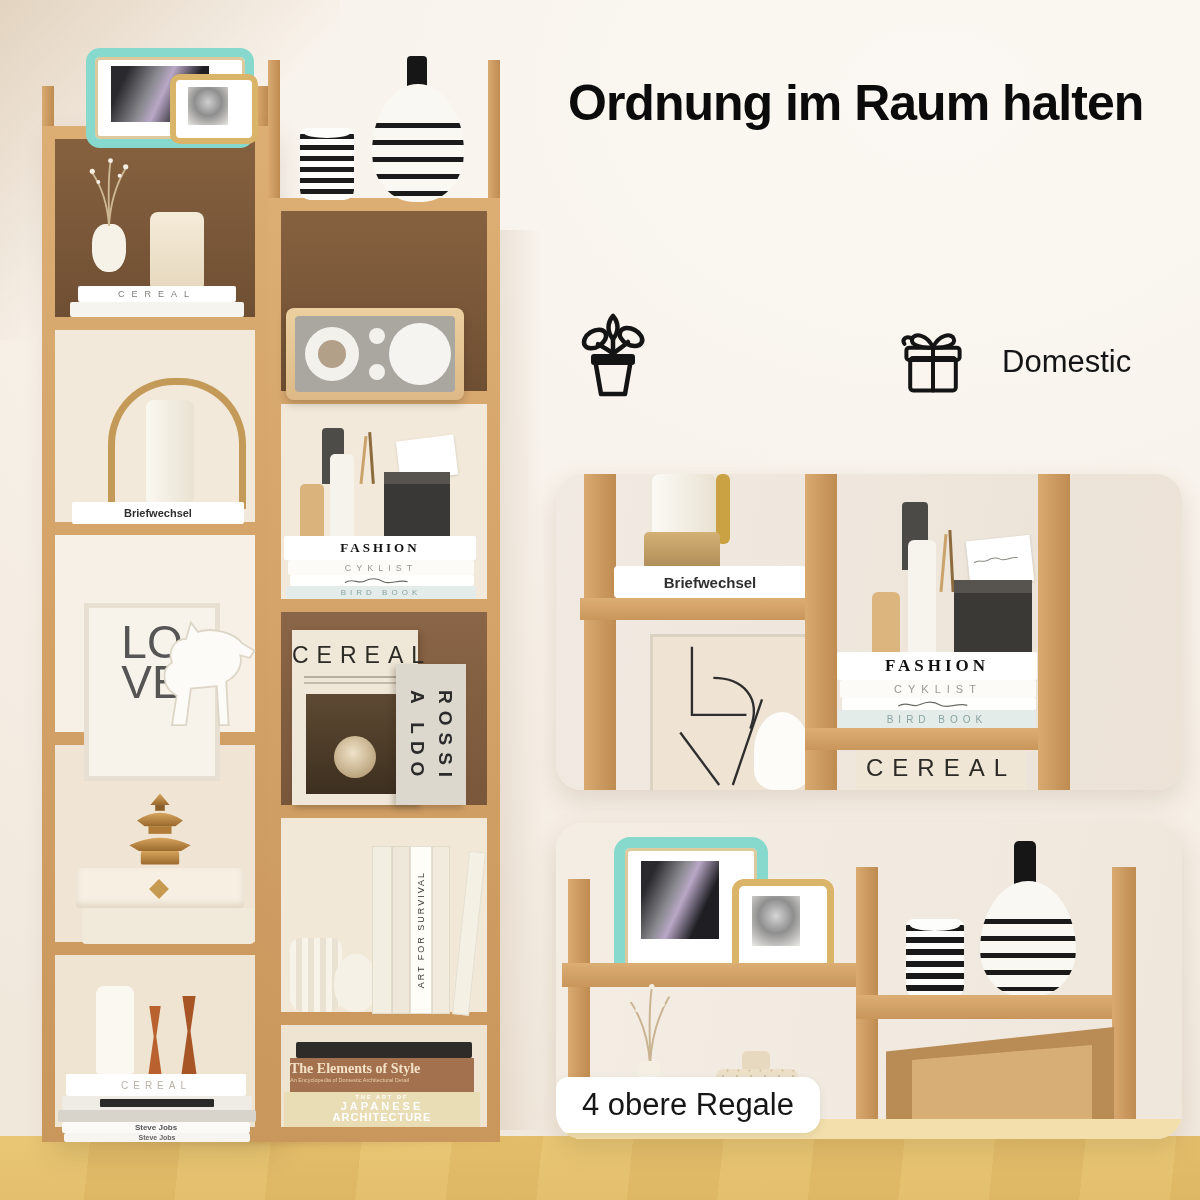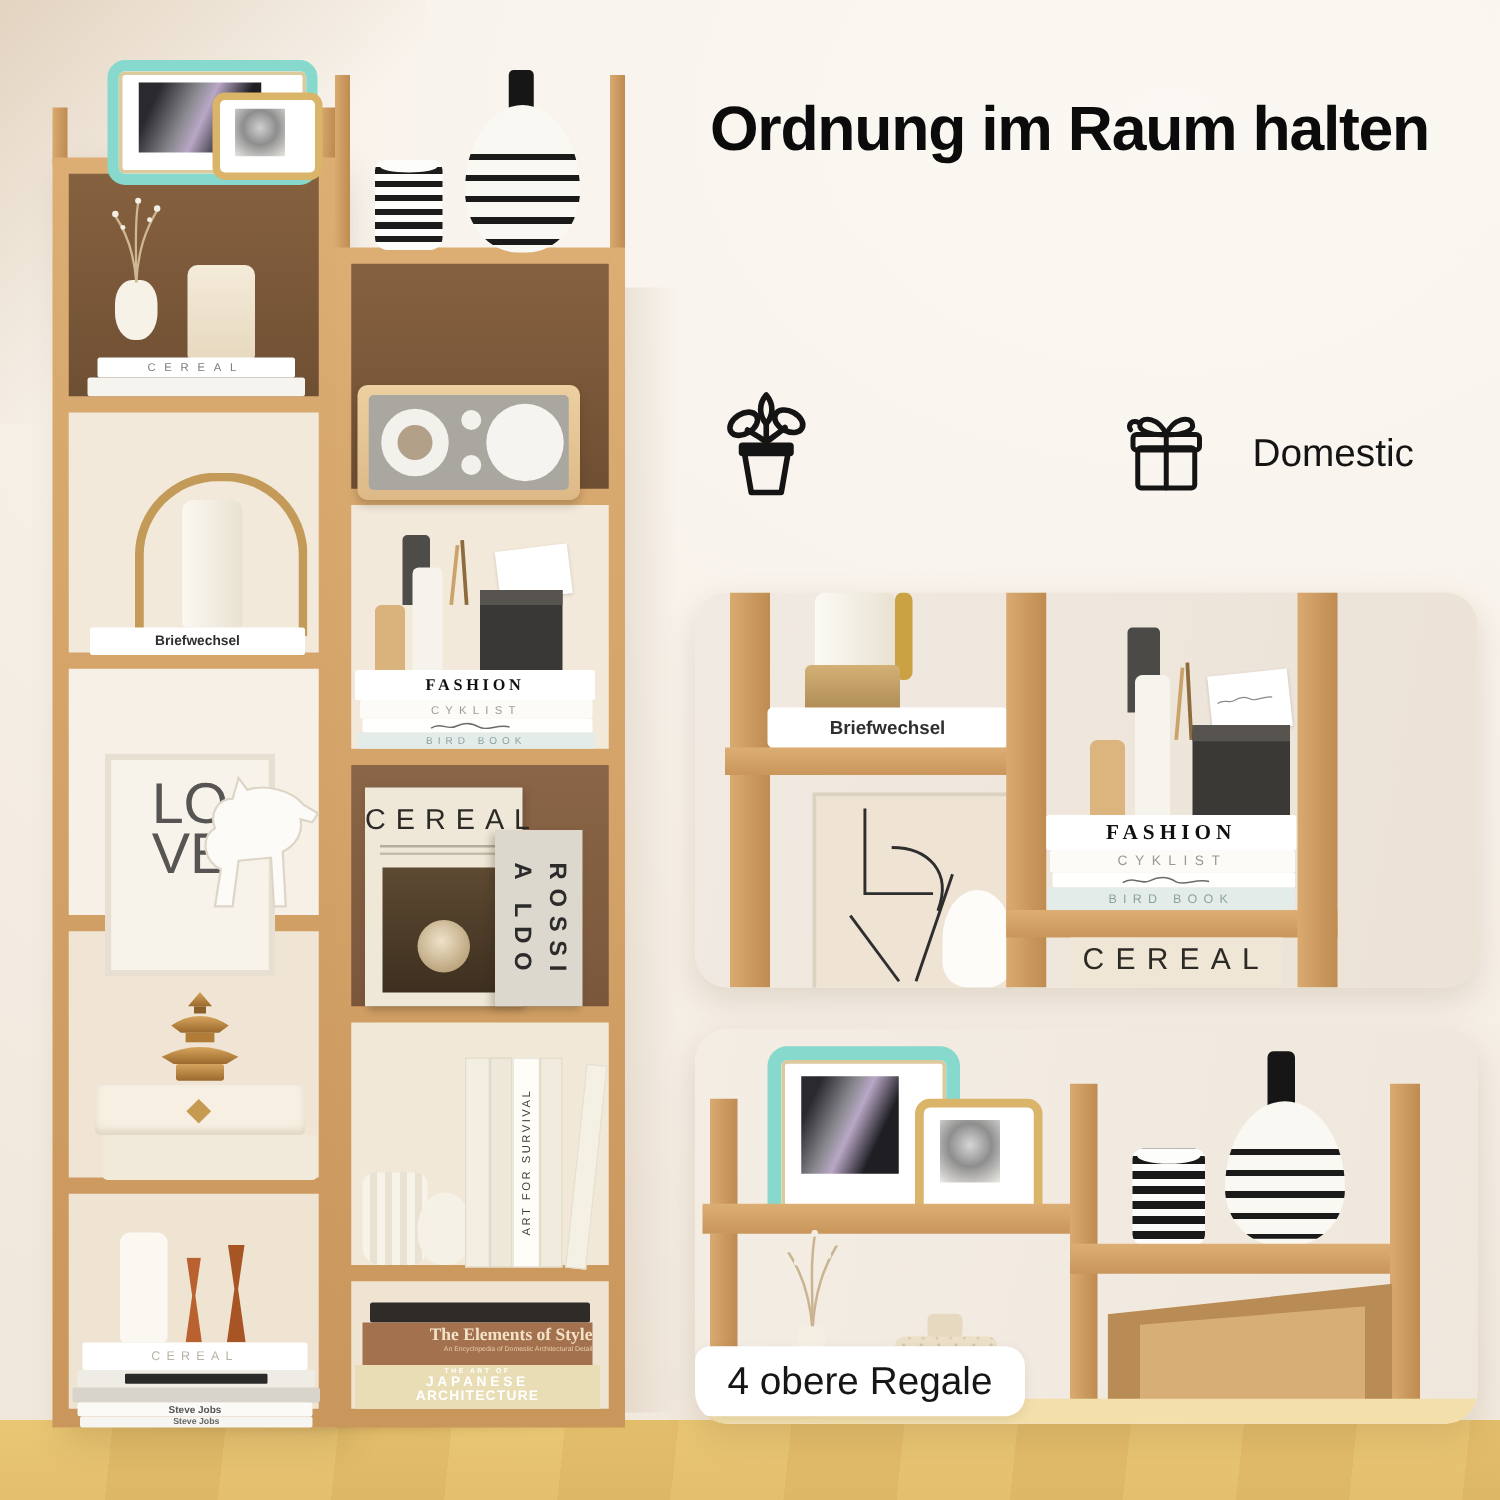--- a/index.html
+++ b/index.html
@@ -203,21 +203,21 @@
     <div class="p" style="left:334px;top:954px;width:44px;height:58px;border-radius:50% 50% 45% 45%;background:#f6f1e6;"></div>
     <div class="p" style="left:372px;top:846px;width:18px;height:166px;background:#f3eee2;border:1px solid #e2dbca;"></div>
     <div class="p" style="left:392px;top:846px;width:16px;height:166px;background:#eee8da;border:1px solid #e0d8c6;"></div>
     <div class="p" style="left:410px;top:846px;width:20px;height:166px;background:#fffdf8;border:1px solid #e5dfd0;display:flex;align-items:center;justify-content:center;">
       <span class="vtext" style="font-size:9px;letter-spacing:2px;color:#3c3c38;transform:rotate(180deg);">ART FOR SURVIVAL</span>
     </div>
     <div class="p" style="left:432px;top:846px;width:16px;height:166px;background:#f1ebdd;border:1px solid #e2dbca;"></div>
     <div class="p" style="left:452px;top:850px;width:15px;height:162px;background:#f5f0e4;border:1px solid #e5dfd0;transform:rotate(6deg);transform-origin:bottom left;"></div>
 
     <div class="bk" style="left:296px;top:1042px;width:176px;height:16px;background:#2f2b28;"></div>
-    <div class="p" style="left:290px;top:1058px;width:184px;height:34px;background:#a4714e;text-align:right;color:#f3e2c8;">
+    <div class="p" style="left:290px;top:1058px;width:184px;height:34px;background:#a4714e;text-align:left;color:#f3e2c8;">
       <div style="font-family:'Liberation Serif',serif;font-weight:bold;font-size:14px;margin-top:3px;">The Elements of Style</div>
       <div style="font-size:5.5px;color:#e8cfa9;">An Encyclopedia of Domestic Architectural Detail</div>
     </div>
     <div class="p" style="left:284px;top:1092px;width:196px;height:35px;background:#e9ddb6;text-align:center;color:#fff;">
       <div style="font-size:5.5px;font-weight:bold;letter-spacing:2px;margin-top:2px;">THE ART OF</div>
       <div style="font-size:11px;font-weight:bold;letter-spacing:3px;line-height:1.1;">JAPANESE</div>
       <div style="font-size:11px;font-weight:bold;letter-spacing:1px;line-height:1;">ARCHITECTURE</div>
     </div>
   </div>
 

